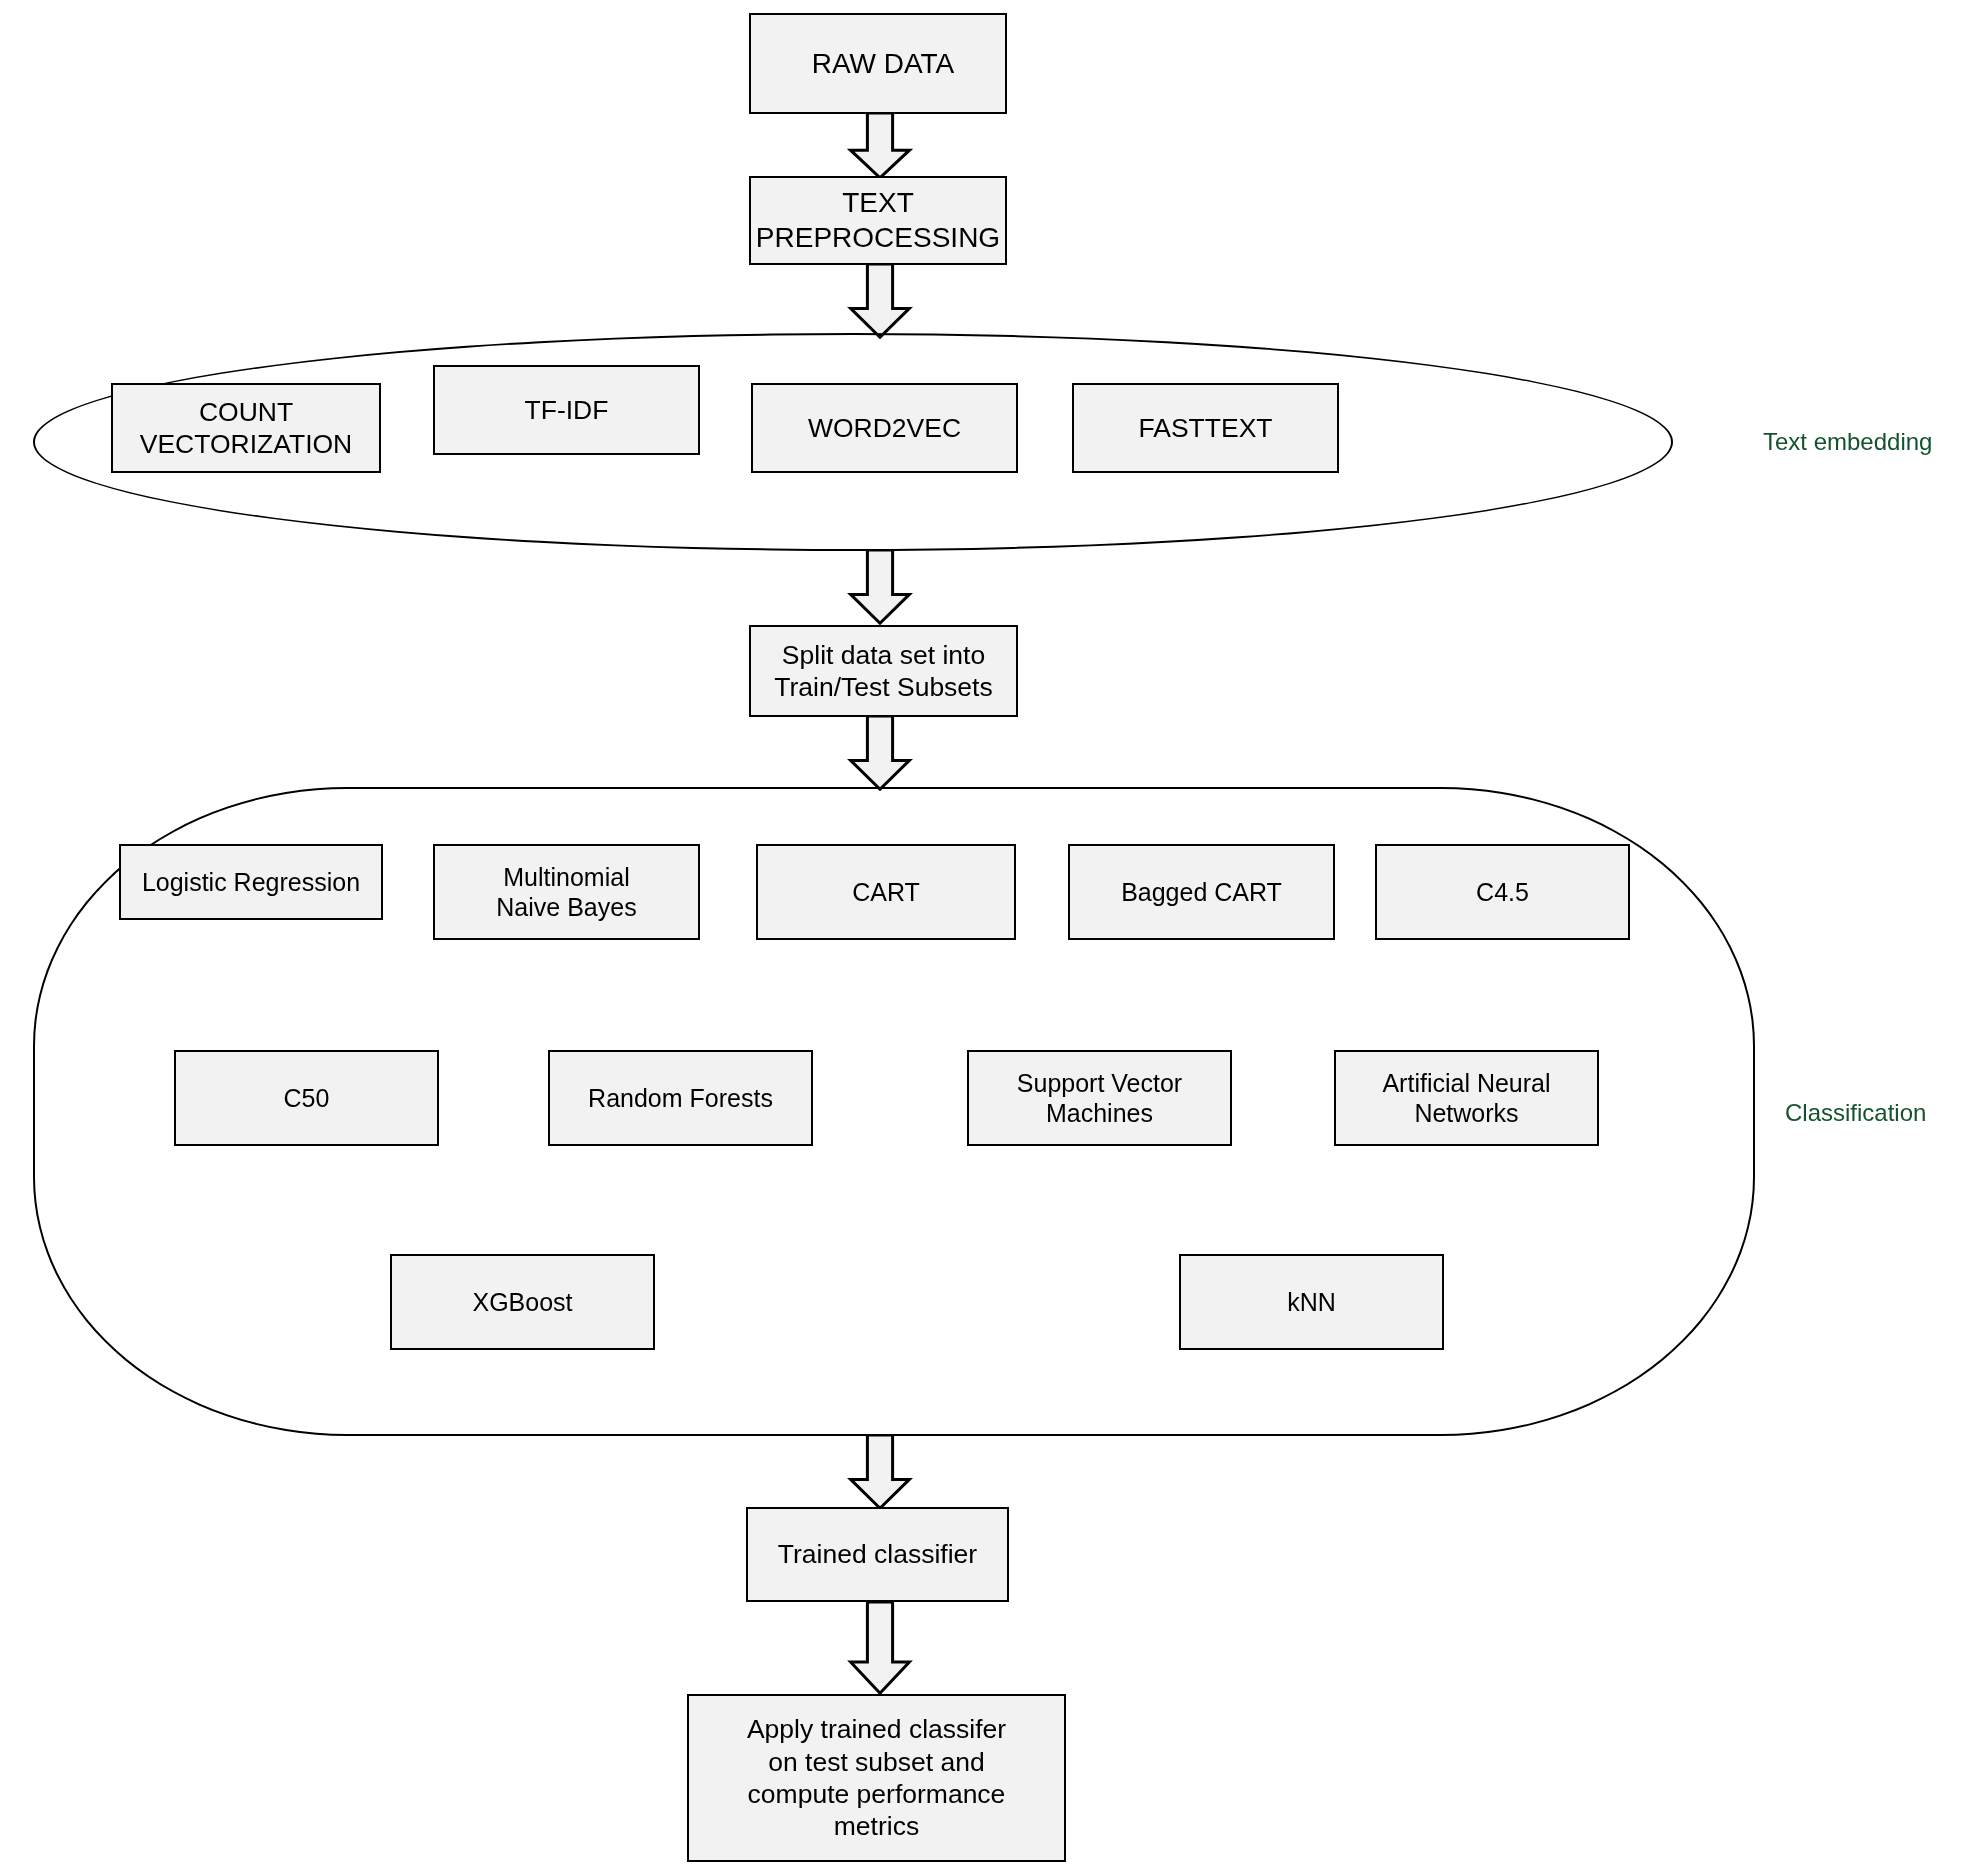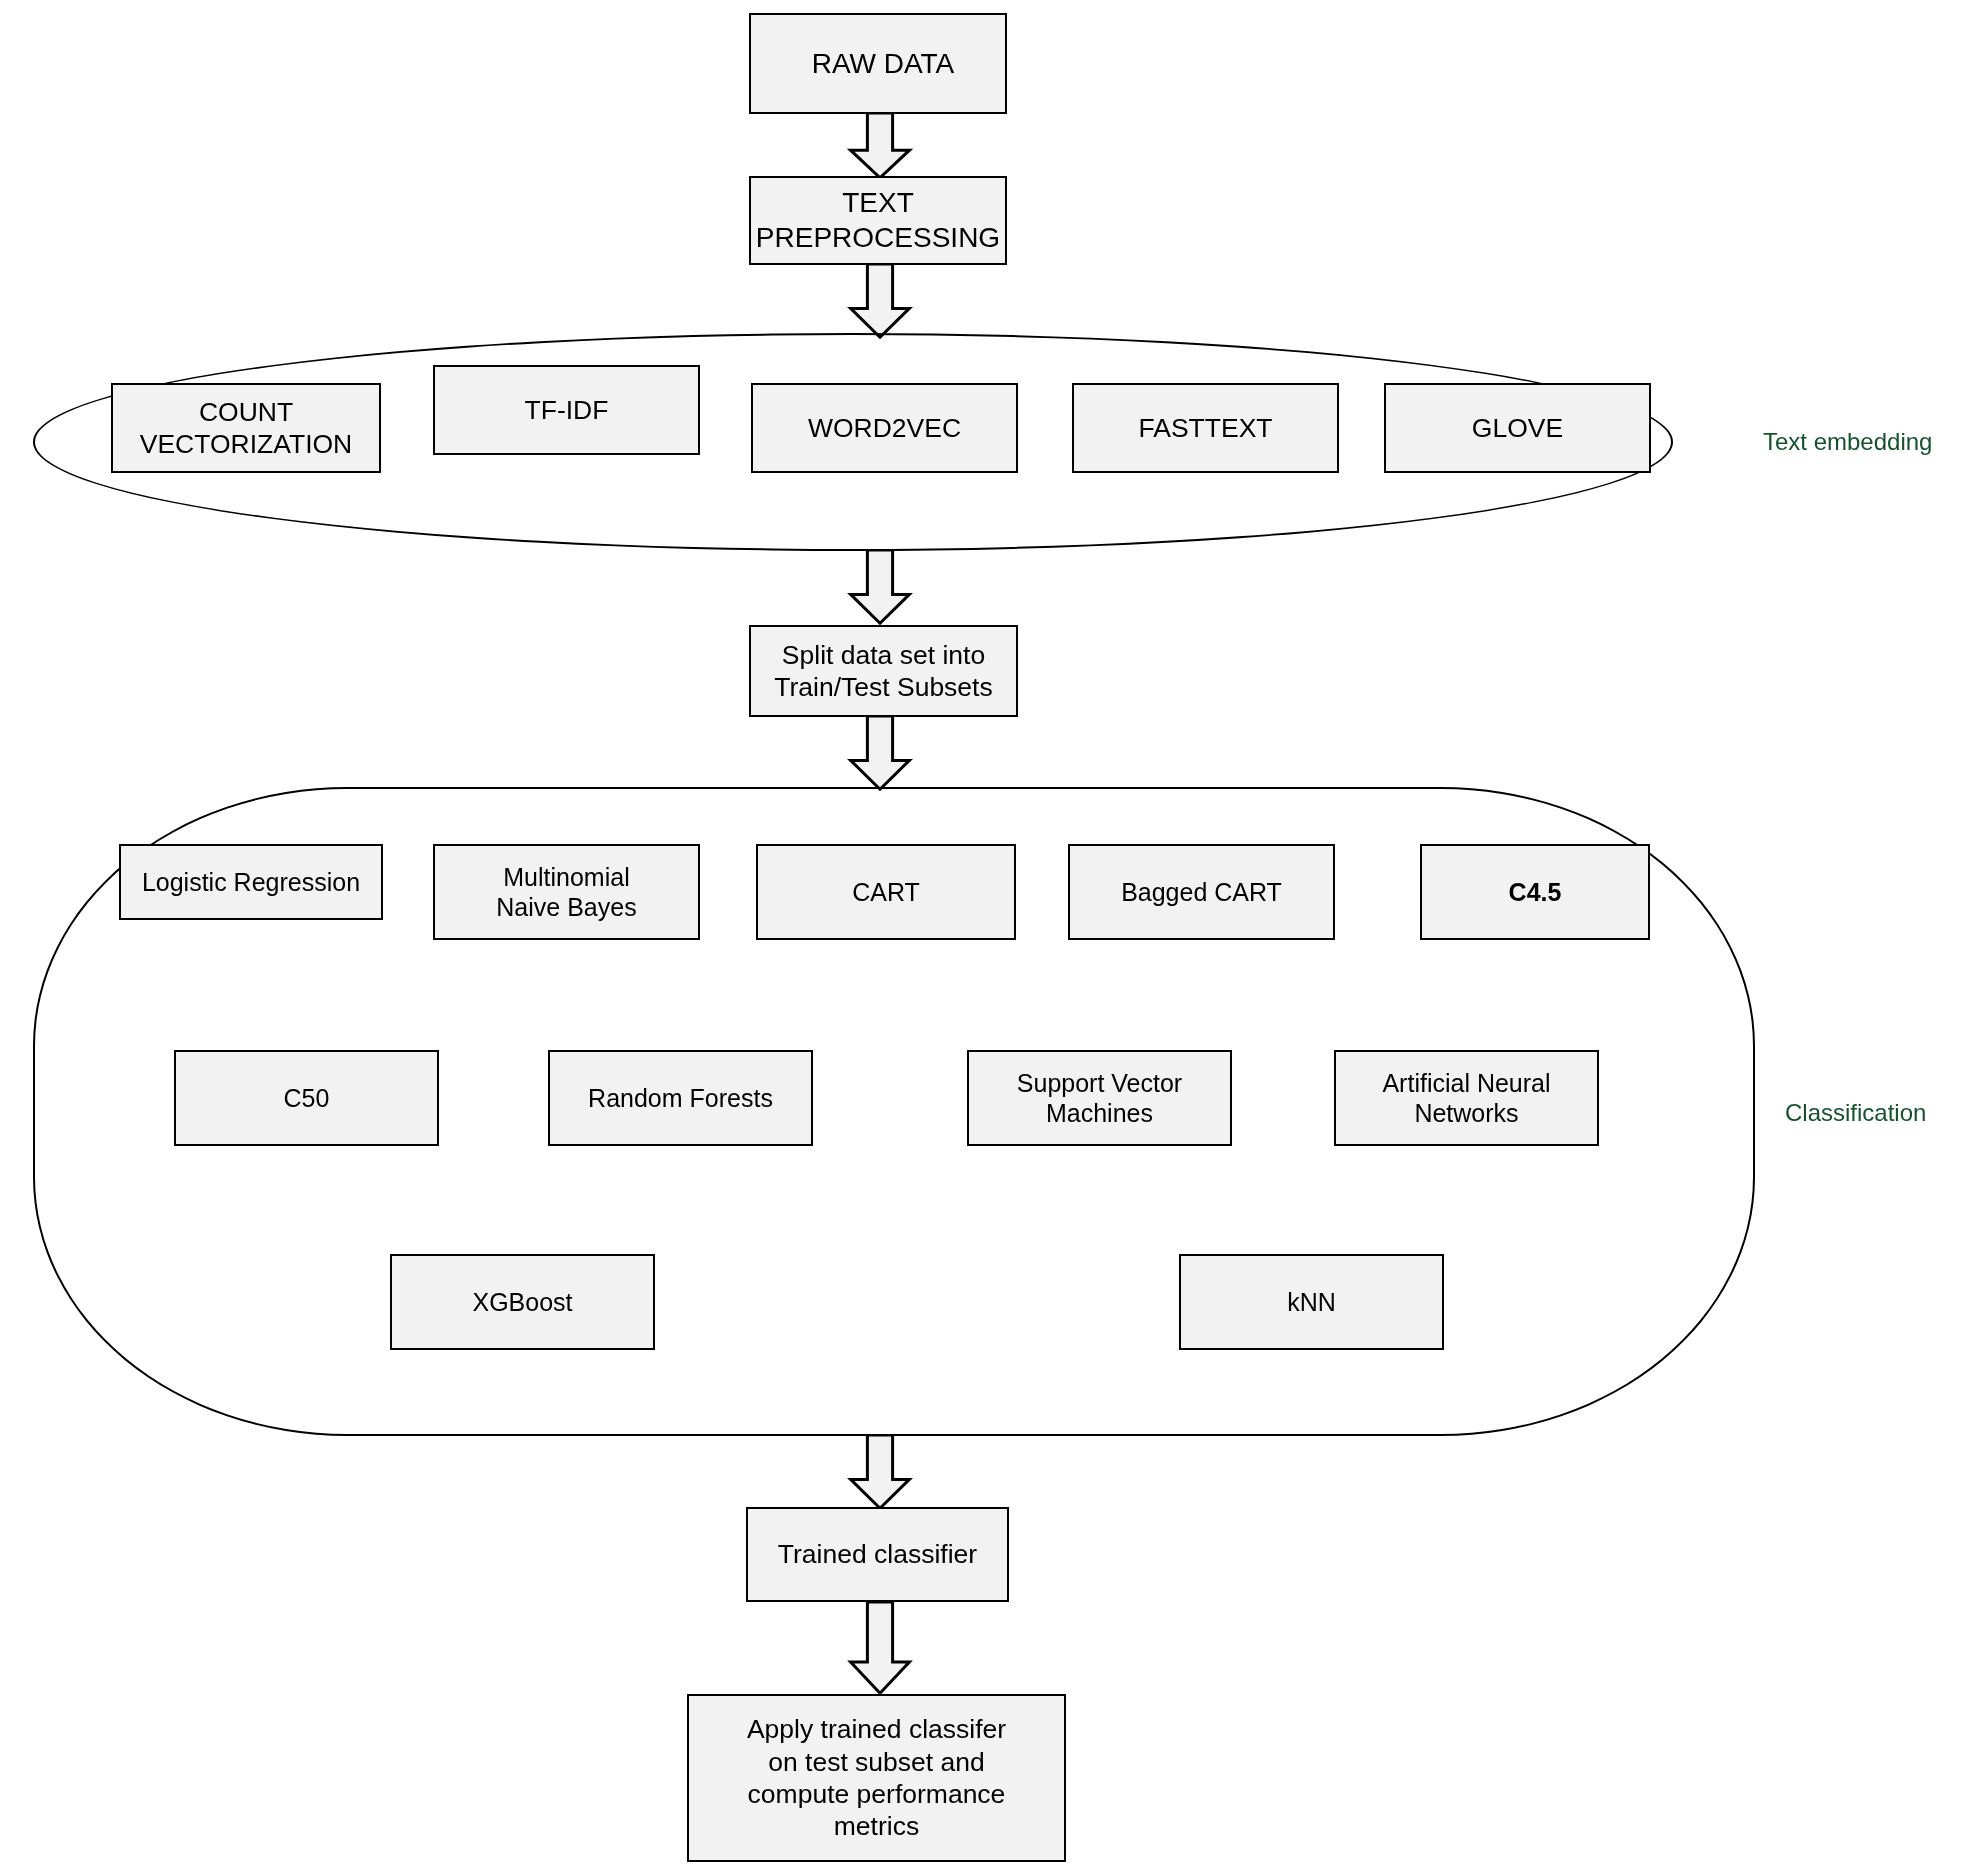--- a/index.html
+++ b/index.html
@@ -104,21 +104,20 @@
 
   <div class="node fs-mid" style="left:111px; top:383px; width:270px; height:90px;">COUNT
 VECTORIZATION</div>
 
   <div class="node fs-mid" style="left:433px; top:365px; width:267px; height:90px;">TF-IDF</div>
 
   <div class="node fs-mid" style="left:751px; top:383px; width:267px; height:90px;">WORD2VEC</div>
 
   <div class="node fs-mid" style="left:1072px; top:383px; width:267px; height:90px;text-align:center;">FASTTEXT</div>
 
-  <div class="node fs-mid" style="left:1384px; top:383px; width:267px; height:90px;">GLOVE</div>
 
   <div class="arrow" style="left:847px; top:550px; width:66px; height:75px;">
     <svg viewBox="0 0 110 125" width="66" height="75" preserveAspectRatio="none">
       <path d="M34 0 L76 0 L76 74 L104 74 L55 122 L6 74 L34 74 Z"></path>
     </svg>
   </div>
 
   <div class="node fs-mid" style="left:749px; top:625px; width:269px; height:92px;">Split data set into
 Train/Test Subsets</div>
 
@@ -134,21 +133,21 @@
 
   <div class="node fs-small" style="left:119px; top:844px; width:264px; height:76px;">Logistic Regression</div>
 
   <div class="node fs-small" style="left:433px; top:844px; width:267px; height:96px;">Multinomial
 Naive Bayes</div>
 
   <div class="node fs-small" style="left:756px; top:844px; width:260px; height:96px;">CART</div>
 
   <div class="node fs-small" style="left:1068px; top:844px; width:267px; height:96px;">Bagged CART</div>
 
-  <div class="node fs-small" style="left:1420px; top:844px; width:230px; height:96px;font-weight:bold;">C4.5</div>
+  <div class="node fs-small" style="left:1375px; top:844px; width:255px; height:96px;">C4.5</div>
 
   <div class="node fs-small" style="left:174px; top:1050px; width:265px; height:96px;">C50</div>
 
   <div class="node fs-small" style="left:548px; top:1050px; width:265px; height:96px;">Random Forests</div>
 
   <div class="node fs-small" style="left:967px; top:1050px; width:265px; height:96px;">Support Vector
 Machines</div>
 
   <div class="node fs-small" style="left:1334px; top:1050px; width:265px; height:96px;">Artificial Neural
 Networks</div>

